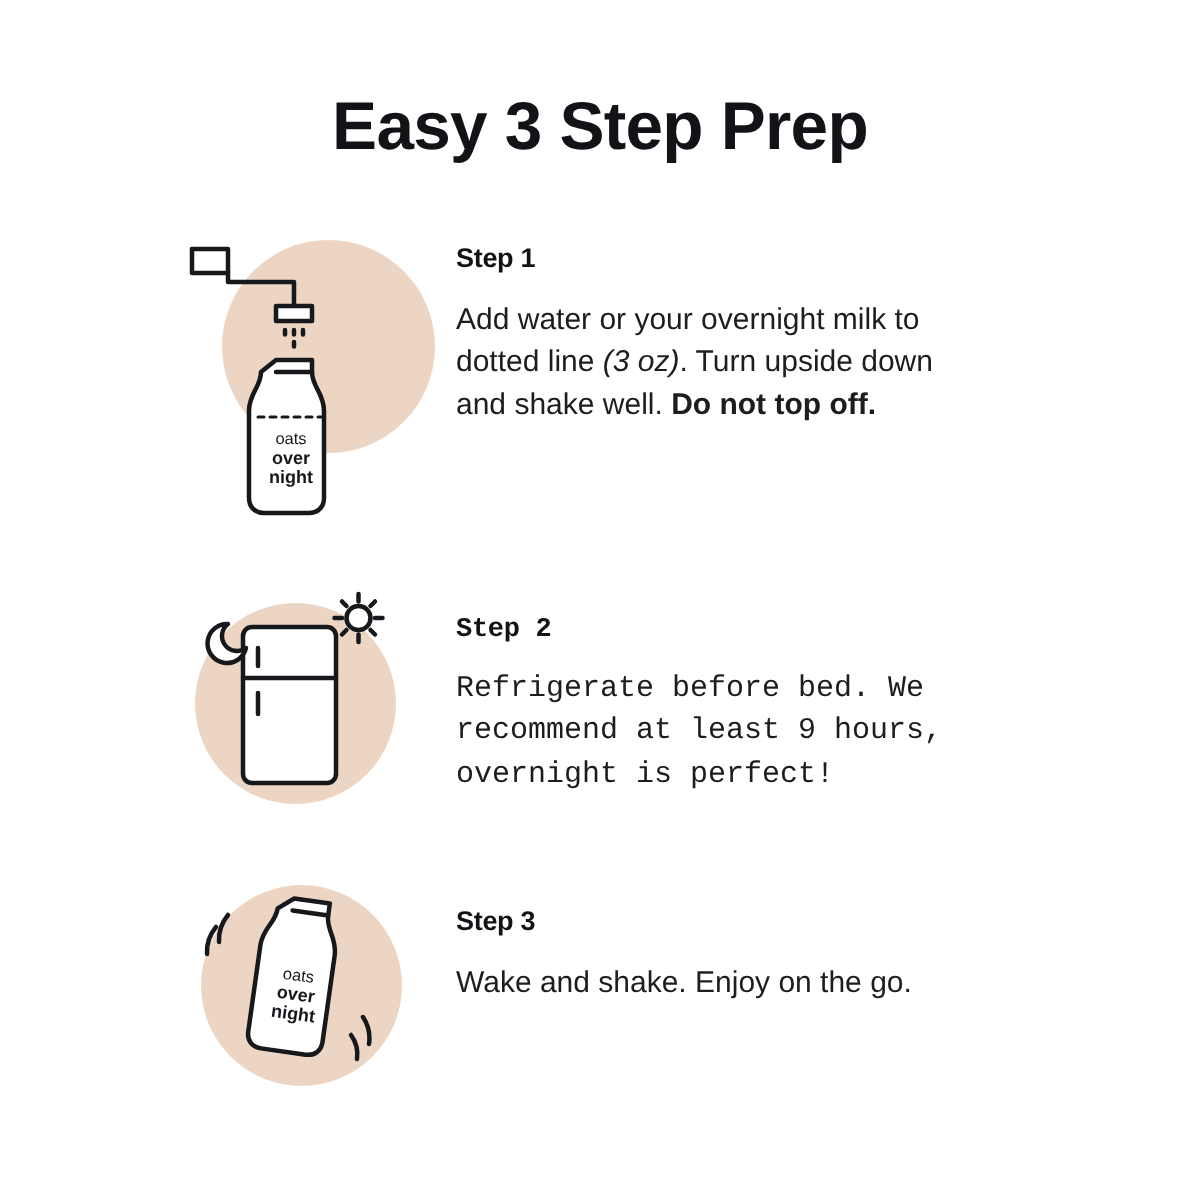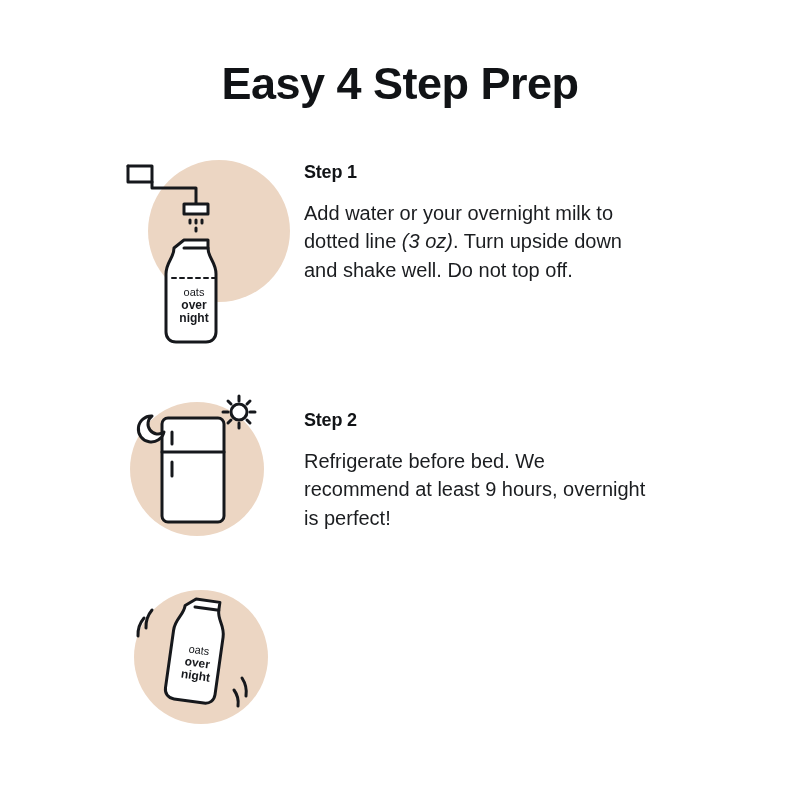--- a/index.html
+++ b/index.html
@@ -76,38 +76,38 @@
     font-size: 20px;
     line-height: 1.42;
     color: #1b1d20;
     margin: 0;
     font-weight: 400;
   }
   .step-body em {
     font-style: italic;
   }
   .step-body strong {
-    font-weight: normal;
+    font-weight: bold;
   }
   
   .s1 .blob { left: 30px; top: 12px; width: 142px; height: 142px; }
   .s2 .blob { left: 12px; top: 18px; width: 134px; height: 134px; }
   .s3 .blob { left: 16px; top: 8px; width: 134px; height: 134px; }
   .s1 .step-text { padding-top: 14px; }
-  .s2 { margin-top: 10px; }
+  .s2 { margin-top: 10px; font-family: Liberation Mono, monospace; }
   .s2 .step-text { padding-top: 26px; }
   .s3 { margin-top: 12px; }
   .s3 .step-text { padding-top: 22px; }
 </style>
 </head>
 <body>
 
 <div class="page">
 
-  <h1 class="title">Easy 4 Step Prep</h1>
+  <h1 class="title">Easy 3 Step Prep</h1>
 
   <div class="steps">
 
     <div class="step s1">
       <div class="icon-wrap">
         <div class="blob"></div>
         <svg class="icon-svg" width="160" height="200" viewBox="0 0 160 200">
           <g fill="none" stroke="#16181c" stroke-width="3" stroke-linecap="round" stroke-linejoin="round">
 
             <path d="M10 18 H34 V40 H78 V56"></path>
@@ -181,16 +181,20 @@
             <path d="M124 96 a26 26 0 0 1 4 18"></path>
             <path d="M116 108 a22 22 0 0 1 4 16"></path>
           </g>
           <g transform="rotate(8 80 90)">
             <text x="78" y="72" text-anchor="middle" font-family="Liberation Sans, sans-serif" font-size="11" fill="#16181c">oats</text>
             <text x="78" y="85" text-anchor="middle" font-family="Liberation Sans, sans-serif" font-size="12" font-weight="bold" fill="#16181c">over</text>
             <text x="78" y="98" text-anchor="middle" font-family="Liberation Sans, sans-serif" font-size="12" font-weight="bold" fill="#16181c">night</text>
           </g>
         </svg>
       </div>
+      <div class="step-text">
+        <h2 class="step-heading">Step 3</h2>
+        <p class="step-body">Wake and shake. Enjoy on the go.</p>
+      </div>
     </div>
 
   </div>
 </div>
 
 </body></html>

